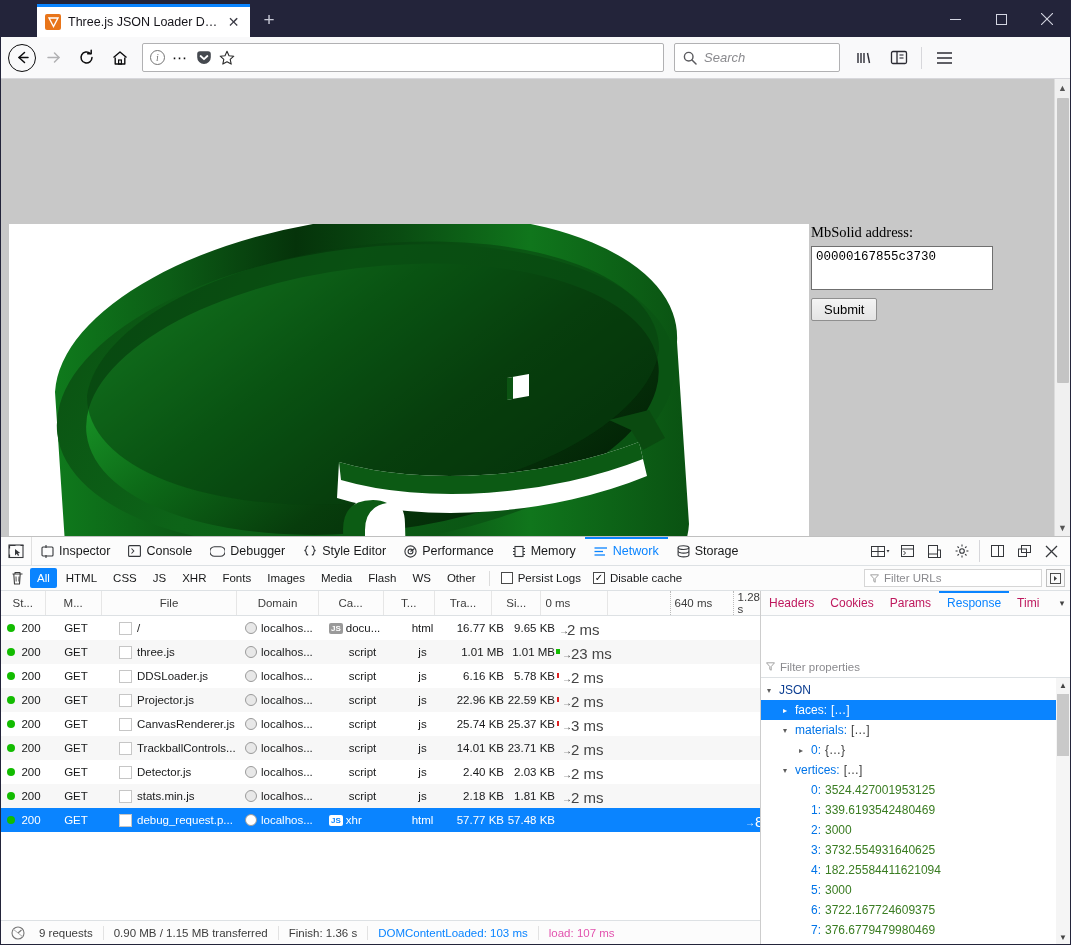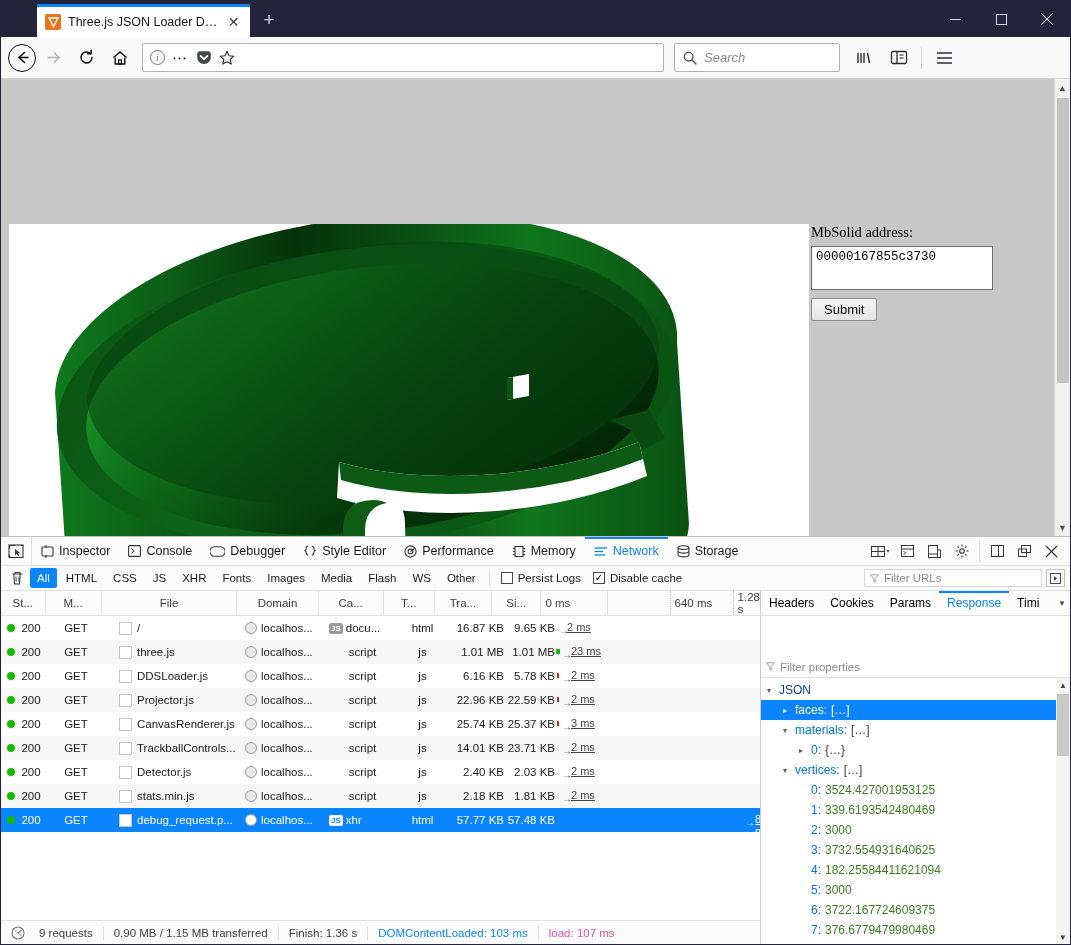--- a/index.html
+++ b/index.html
@@ -160,35 +160,35 @@
         white-space: nowrap; }
   .dot { width: 8px; height: 8px; border-radius: 50%; background: #12bc00; }
   .favi { width: 12px; height: 12px; border-radius: 50%; border: 1px solid #9a9a9a;
           background: #e8e8e8; flex: 0 0 12px; position: relative; }
   .filebox { width: 13px; height: 13px; border: 1px solid #c6c6c6; background: #fff;
              flex: 0 0 13px; }
   .jsbadge { font-size: 8px; background: #9a9a9a; color: #fff; padding: 0 2px;
              border-radius: 2px; line-height: 11px; font-weight: bold; }
   .nrow.sel .jsbadge { background: #fff; color: #0a84ff; }
   .timeline-cell { position: relative; height: 100%; flex: 1; }
-  .tmark { position: absolute; font-size: 11px; text-decoration: underline; }
+  .tmark { position: absolute; font-size: 15px; }
   .tbar { position: absolute; top: 9px; height: 5px; }
 
   .net-foot { height: 24px; border-top: 1px solid #dde1e4; background: #fcfcfc;
               display: flex; align-items: center; font-size: 11.5px;
               color: #3c3c3c; flex: 0 0 24px; }
   .nf-item { padding: 0 10px; border-right: 1px solid #e2e2e2; line-height: 14px; }
   .nf-item:last-child { border-right: none; }
 
   
   .det-panel { flex: 1; display: flex; flex-direction: column; overflow: hidden;
                background: #fff; }
   .det-tabs { height: 25px; display: flex; align-items: stretch; font-size: 12px;
               border-bottom: 1px solid #dde1e4; background: #fcfcfc; flex: 0 0 25px; }
-  .det-tab { padding: 0 8px; display: flex; align-items: center; color: #000000; }
+  .det-tab { padding: 0 8px; display: flex; align-items: center; color: #be185d; }
   .det-tab.active { color: #0a84ff; box-shadow: inset 0 2px 0 #0a84ff; }
   .det-more { margin-left: auto; width: 16px; display: flex; align-items: center;
               justify-content: center; font-size: 9px; color: #444; }
   .det-filter { height: 22px; border-bottom: 1px solid #dde1e4; display: flex;
                 align-items: center; padding: 0 5px; gap: 5px; flex: 0 0 22px;
                 font-size: 11.5px; color: #8a8a8e; background: #fff; margin-top: 40px; }
   .json-tree { flex: 1; overflow: hidden; font-size: 12px; position: relative;
                background: #fff; padding-top: 2px; }
   .jrow { height: 20px; display: flex; align-items: center; padding-left: 6px;
           white-space: nowrap; }
@@ -630,21 +630,21 @@
               </div>
             <div class="nc" style="width:84px;gap:4px">
                 <span class="favi"></span>
                 <span>localhos...</span>
               </div>
             <div class="nc" style="width:67px;gap:3px">
                 <span class="jsbadge">JS</span>
                 <span>docu...</span>
               </div>
             <div class="nc" style="width:53px;justify-content:center">html</div>
-            <div class="nc" style="width:59px;justify-content:flex-end;padding-right:4px">16.87 KB</div>
+            <div class="nc" style="width:59px;justify-content:flex-end;padding-right:4px">16.77 KB</div>
             <div class="nc" style="width:51px;justify-content:flex-end;padding-right:4px">9.65 KB</div>
             <div class="timeline-cell">
                 <span class="tmark" style="left:8px;top:5px;color:#444">2 ms</span>
                 <span style="position:absolute;left:0px;top:9px;font-size:10px;color:#444">→</span>
               </div>
           </div>
 
           <div class="nrow alt">
             <div class="nc" style="width:46px;justify-content:center">
                 <span class="dot"></span>

